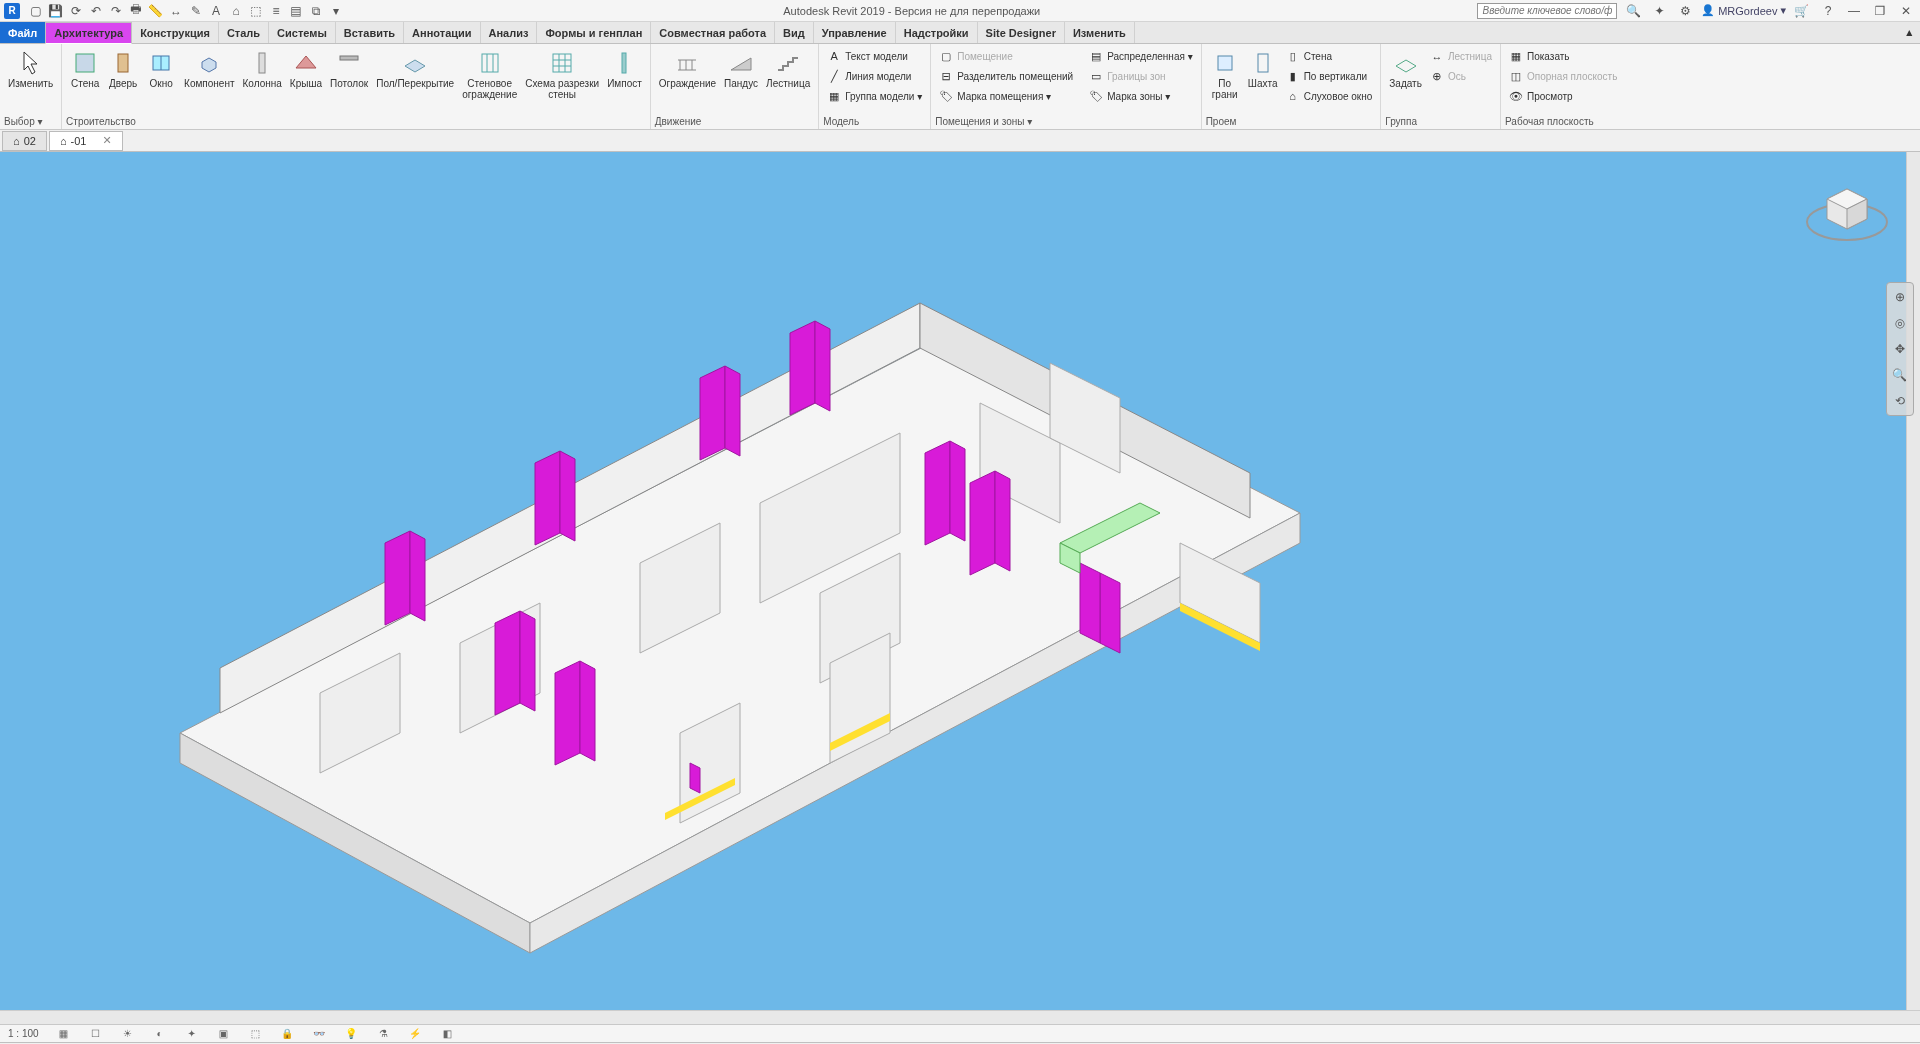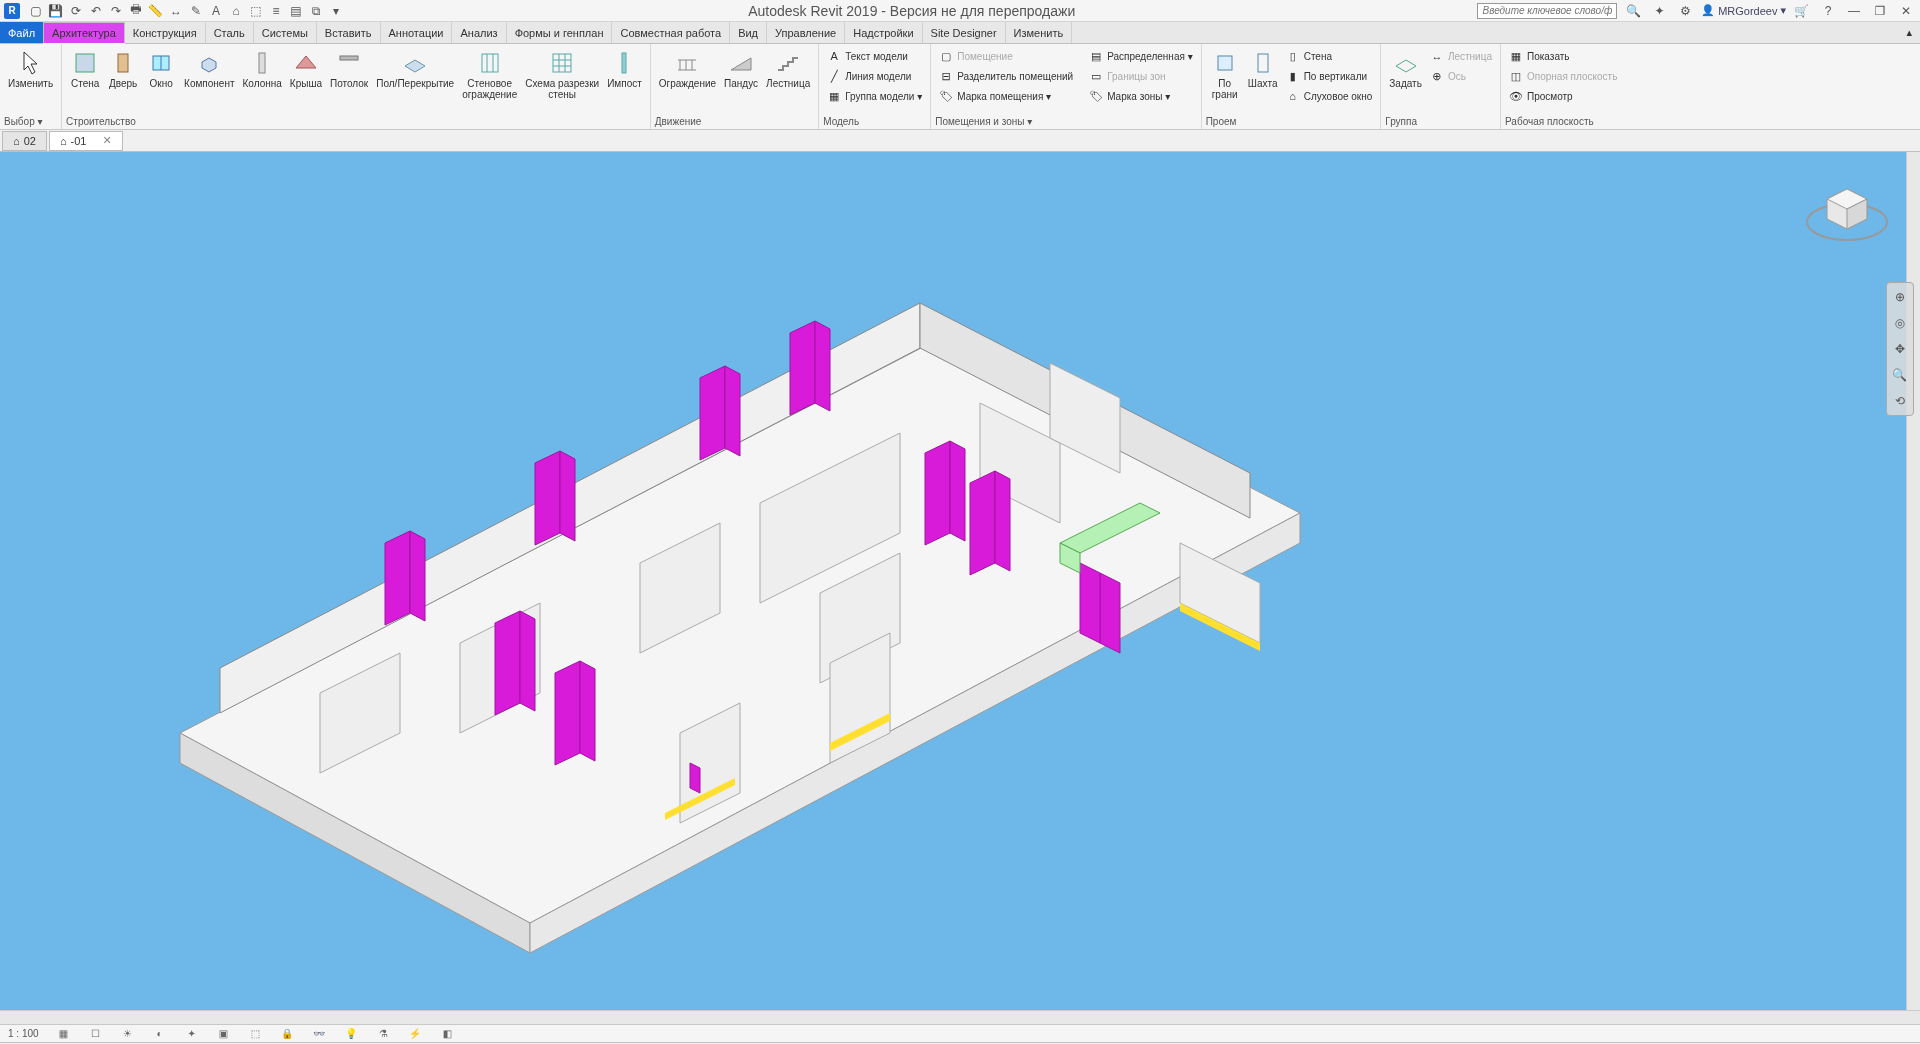--- a/index.html
+++ b/index.html
@@ -1,25 +1,25 @@
 <!DOCTYPE html>
 <html><head>
 <meta charset="utf-8">
 <style>
 * { margin:0; padding:0; box-sizing:border-box; font-family:"Segoe UI",Tahoma,sans-serif; }
 body { width:1920px; height:1044px; background:#fff; overflow:hidden; font-size:11px; color:#333; }
 .qat { height:22px; background:#f5f5f5; border-bottom:1px solid #d4d4d4; display:flex; align-items:center; padding:0 4px; }
 .qat .logo { width:16px; height:16px; background:#1a6dd4; color:#fff; font-weight:bold; display:flex; align-items:center; justify-content:center; font-size:10px; border-radius:2px; margin-right:6px;}
 .qat .qbtn { width:18px; height:18px; display:flex; align-items:center; justify-content:center; color:#555; margin:0 1px; cursor:pointer; font-size:12px;}
-.qat .title { flex:1; text-align:center; color:#555; font-size:14px;}
+.qat .title { flex:1; text-align:center; color:#555; font-size:11px;}
 .qat .search { width:140px; height:16px; border:1px solid #999; font-size:10px; padding:0 4px; font-style:italic; color:#888; background:#fff;}
 .qat .right { display:flex; align-items:center; gap:6px; }
 .qat .user { display:flex; align-items:center; gap:3px; color:#446; }
 .tabs { height:22px; background:#e8e8e8; border-bottom:1px solid #c0c0c0; display:flex; align-items:stretch; }
-.tabs .tab { padding:0 8px; display:flex; align-items:center; border-right:1px solid #d0d0d0; cursor:pointer; font-size:11px; color:#333;}
+.tabs .tab { padding:0 8px; display:flex; align-items:center; border-right:1px solid #d0d0d0; cursor:pointer; font-size:11px; color:#333;font-weight:bold;}
 .tabs .tab.file { background:#1a6dd4; color:#fff; border:none;}
 .tabs .tab.active { background:#d946ef; border-bottom:1px solid #fff; margin-bottom:-1px; border-top:1px solid #c0c0c0; border-left:1px solid #c0c0c0; border-right:1px solid #c0c0c0;}
 .ribbon { height:86px; background:#f5f5f5; border-bottom:1px solid #c8c8c8; display:flex; }
 .panel { border-right:1px solid #d8d8d8; display:flex; flex-direction:column; padding:2px 4px; }
 .panel .body { flex:1; display:flex; align-items:flex-start; }
 .panel .label { text-align:left; font-size:10px; color:#555; padding-top:2px; white-space:nowrap;}
 .bigbtn { display:flex; flex-direction:column; align-items:center; padding:2px 4px; cursor:pointer; min-width:38px;}
 .bigbtn .ico { width:30px; height:30px; display:flex; align-items:center; justify-content:center; }
 .bigbtn .lbl { font-size:10px; text-align:center; line-height:11px; color:#333; white-space:pre-line; }
 .smallbtn { display:flex; align-items:center; height:20px; padding:0 4px; cursor:pointer; gap:4px; white-space:nowrap;}

